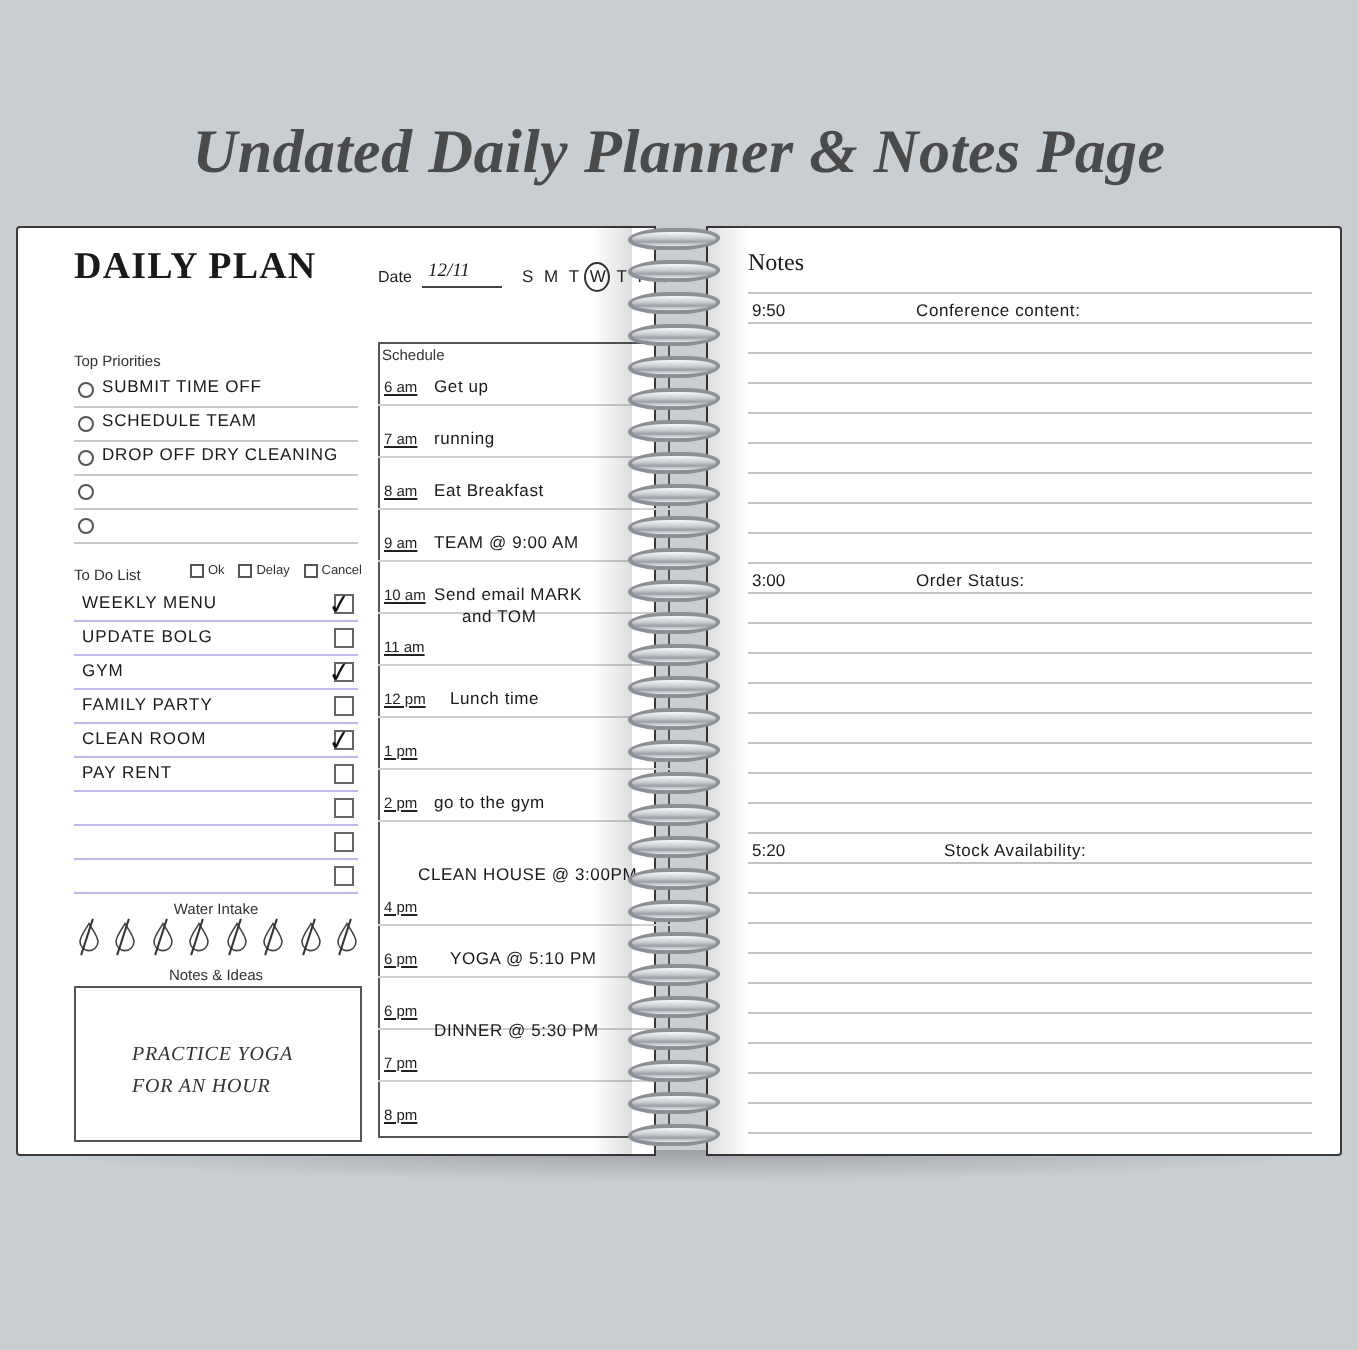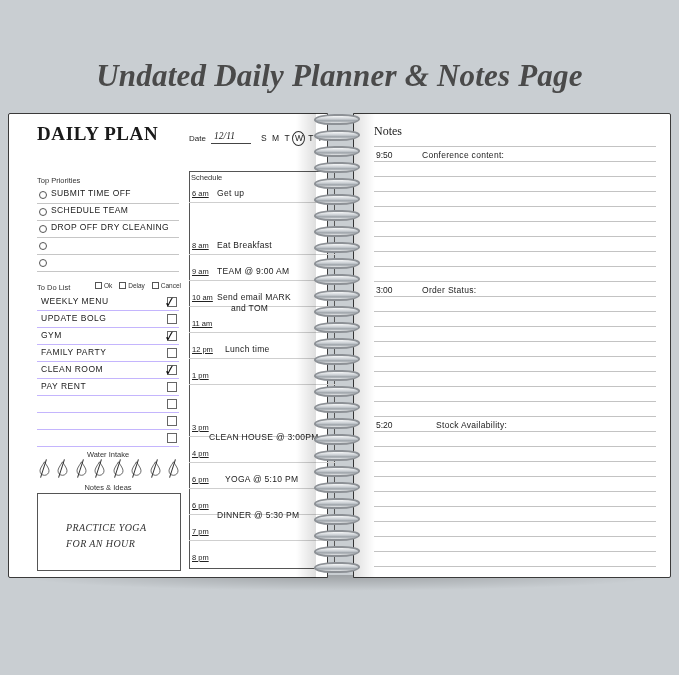--- a/index.html
+++ b/index.html
@@ -302,20 +302,21 @@
     position: absolute;
     left: 0;
     width: 282px;
     border-bottom: 1px solid #c3c3c3;
   }
   .note-entry {
     position: absolute;
     font-size: 8.5px;
     color: #1a1a1a;
     letter-spacing: 0.3px;
+    margin-left: 36px;
   }
   .note-time { position: absolute; font-size: 8.5px; color: #1a1a1a; }
 </style>
 </head>
 <body>
 
 <div id="page-title">Undated Daily Planner &amp; Notes Page</div>
 
 <div id="planner">
 
@@ -482,20 +483,24 @@
         <span class="ni-line" style="top:44px">FOR AN HOUR</span>
       </div>
 
       <div id="schedule-box"></div>
       <div id="schedule-header">Schedule</div>
 
       <div class="sched-row" style="top:62px">
         <span class="sched-time">6 am</span>
         <span class="sched-text">Get up</span>
       </div>
+      <div class="sched-row" style="top:88px">
+        <span class="sched-time">7 am</span>
+        <span class="sched-text">running</span>
+      </div>
       <div class="sched-row" style="top:114px">
         <span class="sched-time">8 am</span>
         <span class="sched-text">Eat Breakfast</span>
       </div>
       <div class="sched-row" style="top:140px">
         <span class="sched-time">9 am</span>
         <span class="sched-text">TEAM @ 9:00 AM</span>
       </div>
       <div class="sched-row" style="top:166px">
         <span class="sched-time">10 am</span>
@@ -506,23 +511,23 @@
         <span class="sched-text indent" style="top:-12px">and TOM</span>
       </div>
       <div class="sched-row" style="top:218px">
         <span class="sched-time">12 pm</span>
         <span class="sched-text" style="left:36px">Lunch time</span>
       </div>
       <div class="sched-row" style="top:244px">
         <span class="sched-time">1 pm</span>
         <span class="sched-text"></span>
       </div>
-      <div class="sched-row" style="top:296px">
-        <span class="sched-time">3 pm</span>
-        <span class="sched-text"></span>
+      <div class="sched-row" style="top:270px">
+        <span class="sched-time">2 pm</span>
+        <span class="sched-text">go to the gym</span>
       </div>
       <div class="sched-row" style="top:322px">
         <span class="sched-time">4 pm</span>
         <span class="sched-text indent" style="left:20px; top:-13px">CLEAN HOUSE @ 3:00PM</span>
       </div>
       <div class="sched-row" style="top:348px">
         <span class="sched-time">6 pm</span>
         <span class="sched-text" style="left:36px">YOGA @ 5:10 PM</span>
       </div>
       <div class="sched-row" style="top:374px">

